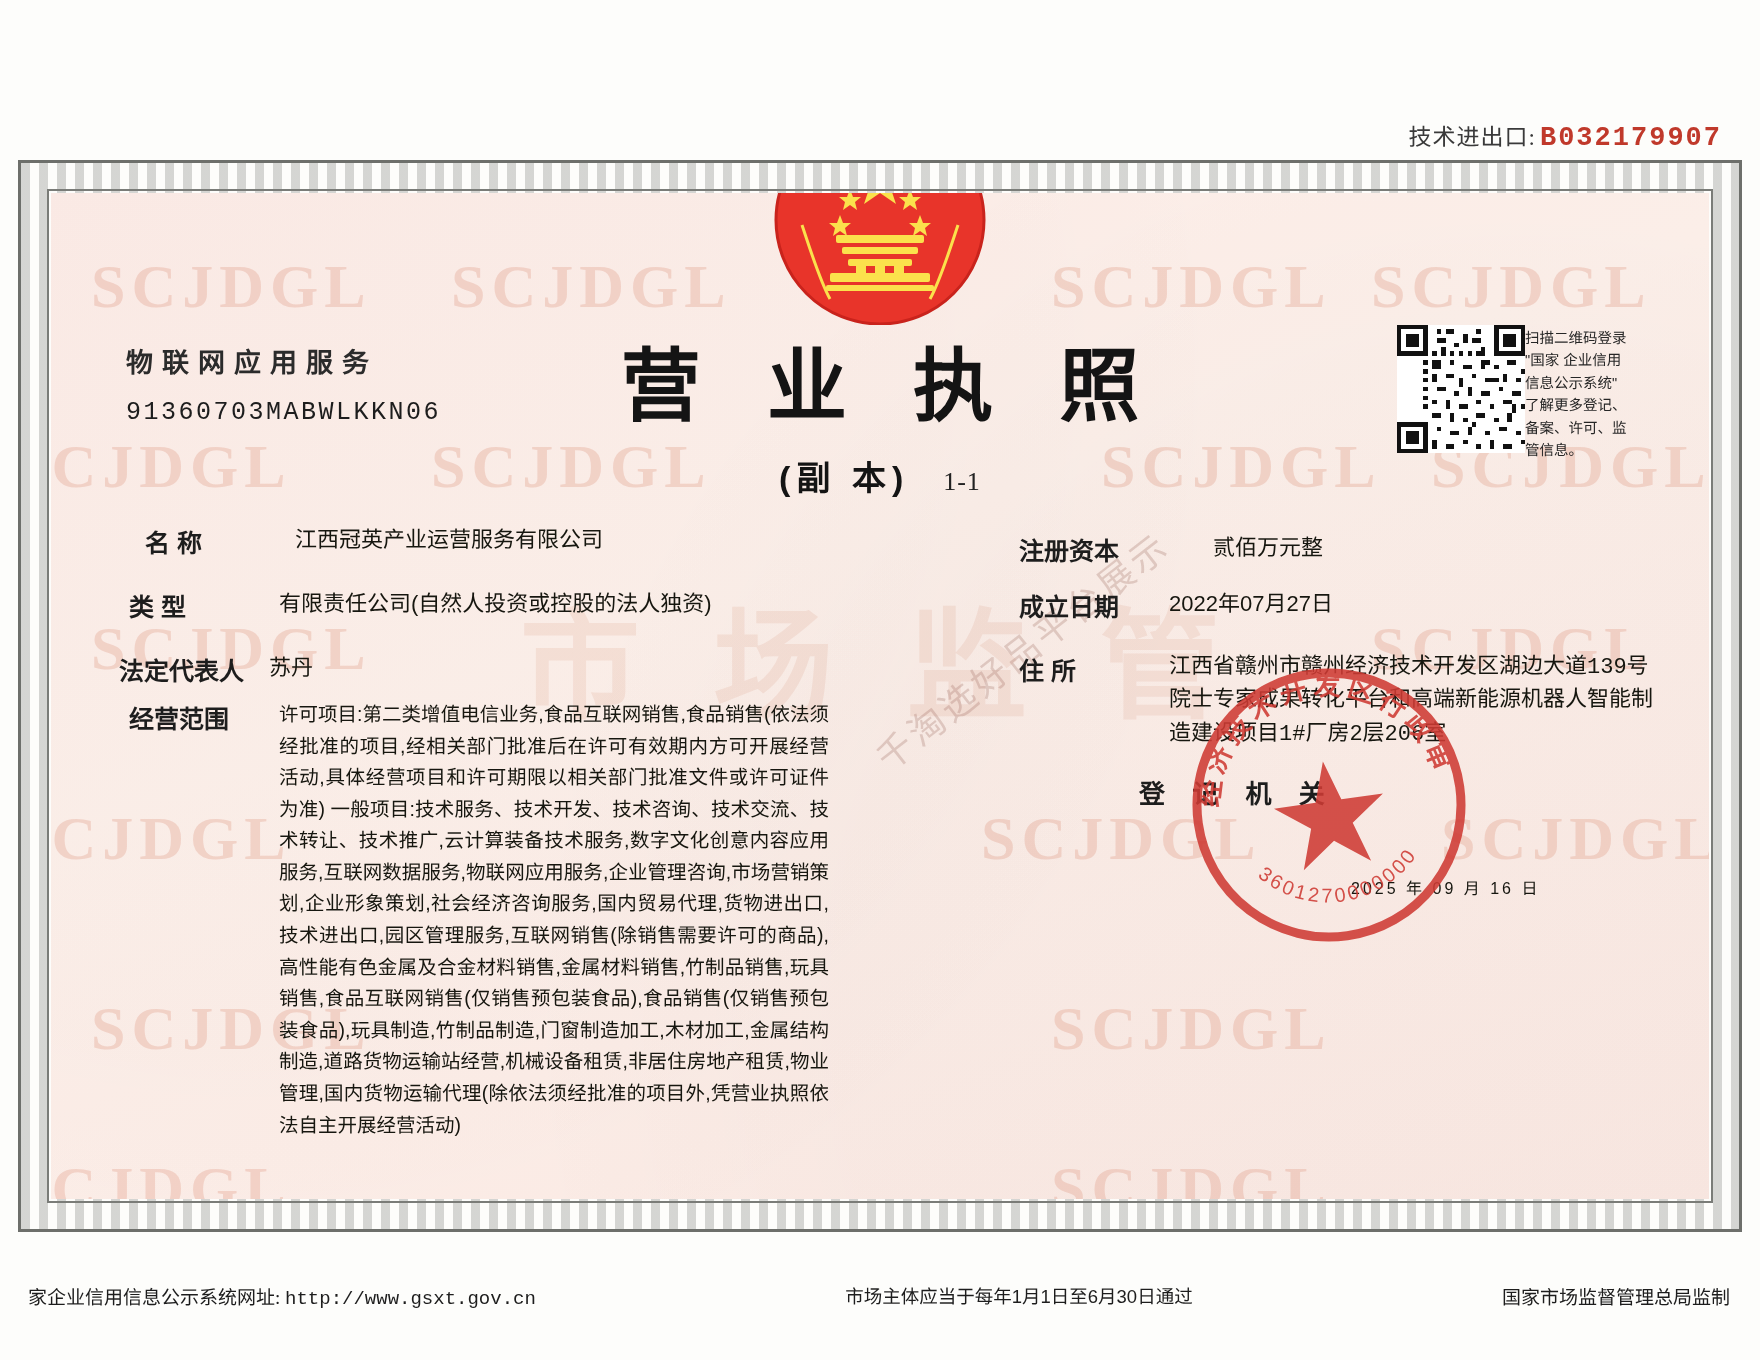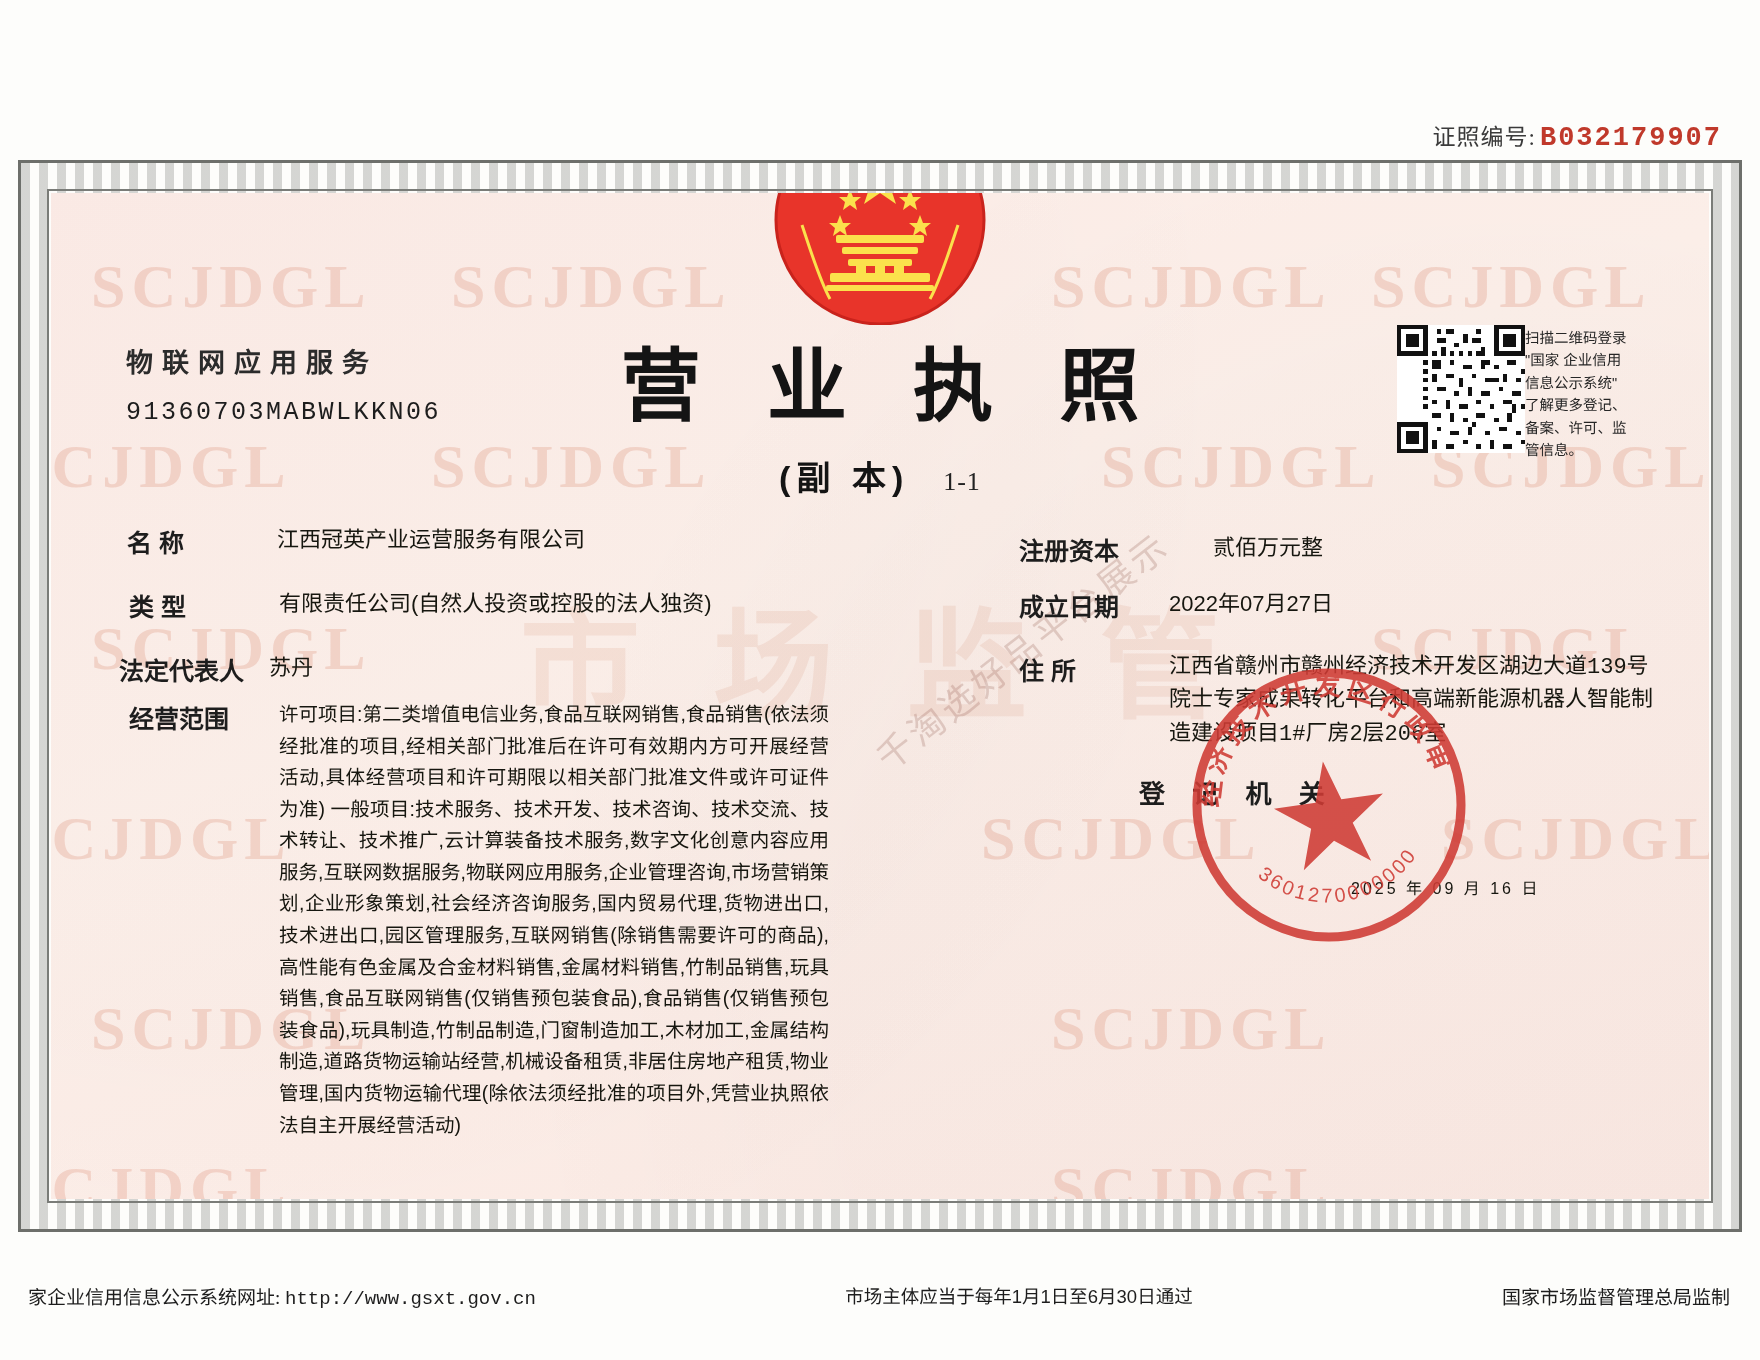--- a/index.html
+++ b/index.html
@@ -154,21 +154,21 @@
     width:150px;flex:none;
     display:flex;justify-content:space-between;
   }
   .lbl.w4{letter-spacing:0;}
   .val{
     font-family:"Liberation Sans","DejaVu Sans",sans-serif;
     font-size:22px;color:#16160f;line-height:1.5;
   }
 
   
-  #row-name{left:76px;top:0;}
+  #row-name{left:94px;top:0;}
   #row-type{left:78px;top:64px;}
   #row-legal{left:68px;top:128px;}
   #row-scope{left:78px;top:176px;width:700px;}
   #row-scope .val{
     font-size:19.5px;line-height:1.62;max-width:620px;text-align:justify;
   }
 
   
   #row-capital{left:968px;top:8px;gap:44px;}
   #row-date{left:968px;top:64px;}
@@ -211,21 +211,21 @@
       radial-gradient(circle at 12% 18%, rgba(0,0,0,0.012) 0 40%, transparent 60%),
       radial-gradient(circle at 88% 82%, rgba(0,0,0,0.015) 0 40%, transparent 60%);
   }
 </style>
 </head>
 <body>
 
 <div class="page">
 
   <div class="cert-no">
-    <span class="label">证照编号:</span>
+    <span class="label">技术进出口:</span>
     <span class="value">B032179907</span>
   </div>
 
   <div class="frame">
     <div class="inner">
 
       <div class="wm">
         <span style="left:40px;  top:58px;">SCJDGL</span>
         <span style="left:400px; top:58px;">SCJDGL</span>
         <span style="left:1000px;top:58px;">SCJDGL</span>

